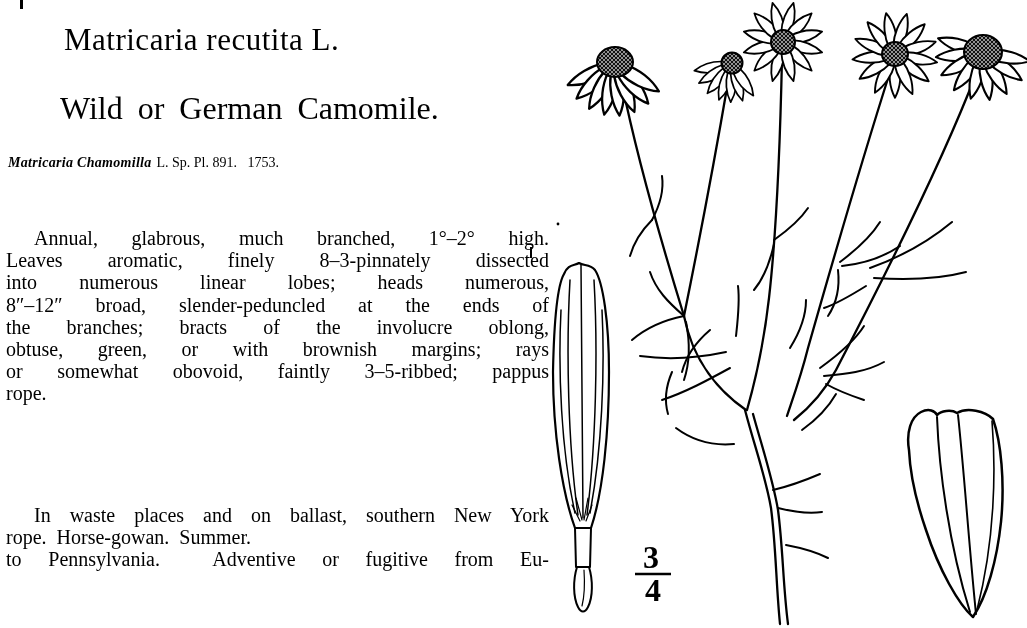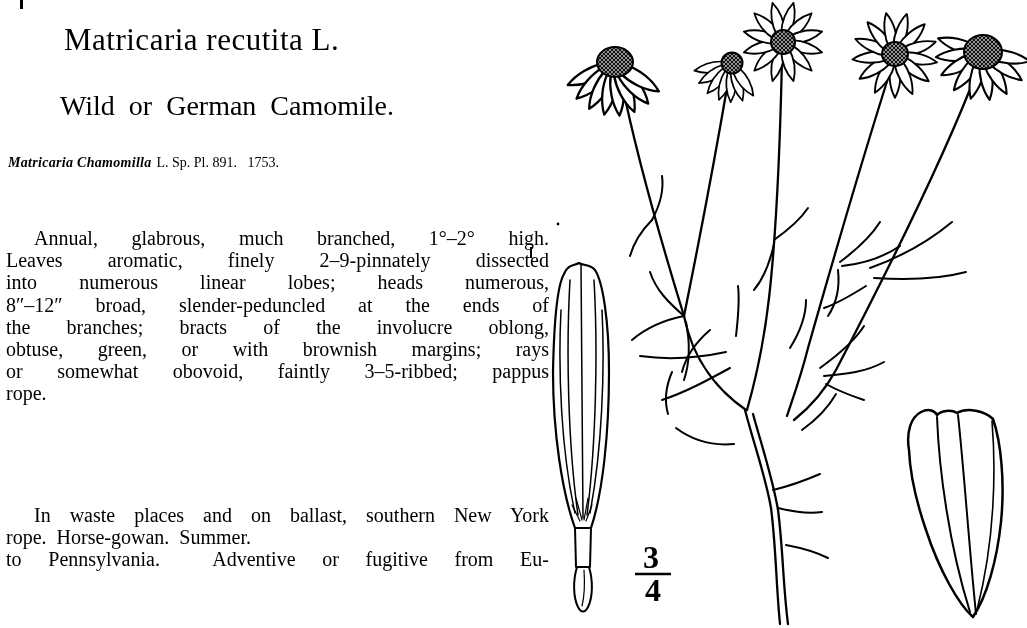--- a/index.html
+++ b/index.html
@@ -8,21 +8,21 @@
     font-family:"Liberation Serif",serif;color:#000;overflow:hidden;border-radius:6px;
   }
   .corner-mark{position:absolute;left:20px;top:0;width:3px;height:9px;background:#000;}
   .stray-dash{position:absolute;left:530px;top:247px;width:2px;height:11px;background:#000;}
   .title{
     position:absolute;left:64px;top:22px;width:479px;
     font-size:31px;letter-spacing:.5px;white-space:nowrap;
   }
   .subtitle{
     position:absolute;left:60px;top:90px;width:483px;
-    font-size:28px;word-spacing:7px;white-space:nowrap;
+    font-size:32px;word-spacing:7px;white-space:nowrap;
   }
   .citation{
     position:absolute;left:8px;top:155px;width:535px;
     font-size:14px;white-space:nowrap;
   }
   .citation .syn-name{font-style:italic;font-weight:bold;letter-spacing:.3px;}
   .citation .syn-ref{margin-left:.35em;}
   .para{position:absolute;left:0;width:543px;font-size:20px;line-height:22.2px;padding-left:6px;}
   .para1{top:227px;}
   .para2{top:504px;}
@@ -46,21 +46,21 @@
   <div class="title">Matricaria recutita L.</div>
 
   <div class="subtitle">Wild or German Camomile.</div>
 
   <div class="citation">
     <span class="syn-name">Matricaria Chamomilla</span><span class="syn-ref">L. Sp. Pl. 891.&nbsp;&nbsp; 1753.</span>
   </div>
 
   <div class="para para1">
     <div class="line first">Annual, glabrous, much branched, 1°–2° high.</div>
-    <div class="line">Leaves aromatic, finely 2–9-pinnately dissected</div>
+    <div class="line">Leaves aromatic, finely 8–3-pinnately dissected</div>
     <div class="line">into numerous linear lobes; heads numerous,</div>
     <div class="line">8″–12″ broad, slender-peduncled at the ends of</div>
     <div class="line">the branches; bracts of the involucre oblong,</div>
     <div class="line">obtuse, green, or with brownish margins; rays</div>
     <div class="line">or somewhat obovoid, faintly 3–5-ribbed; pappus</div>
     <div class="line last">rope.</div>
   </div>
 
   <div class="para para2">
     <div class="line first">In waste places and on ballast, southern New York</div>

